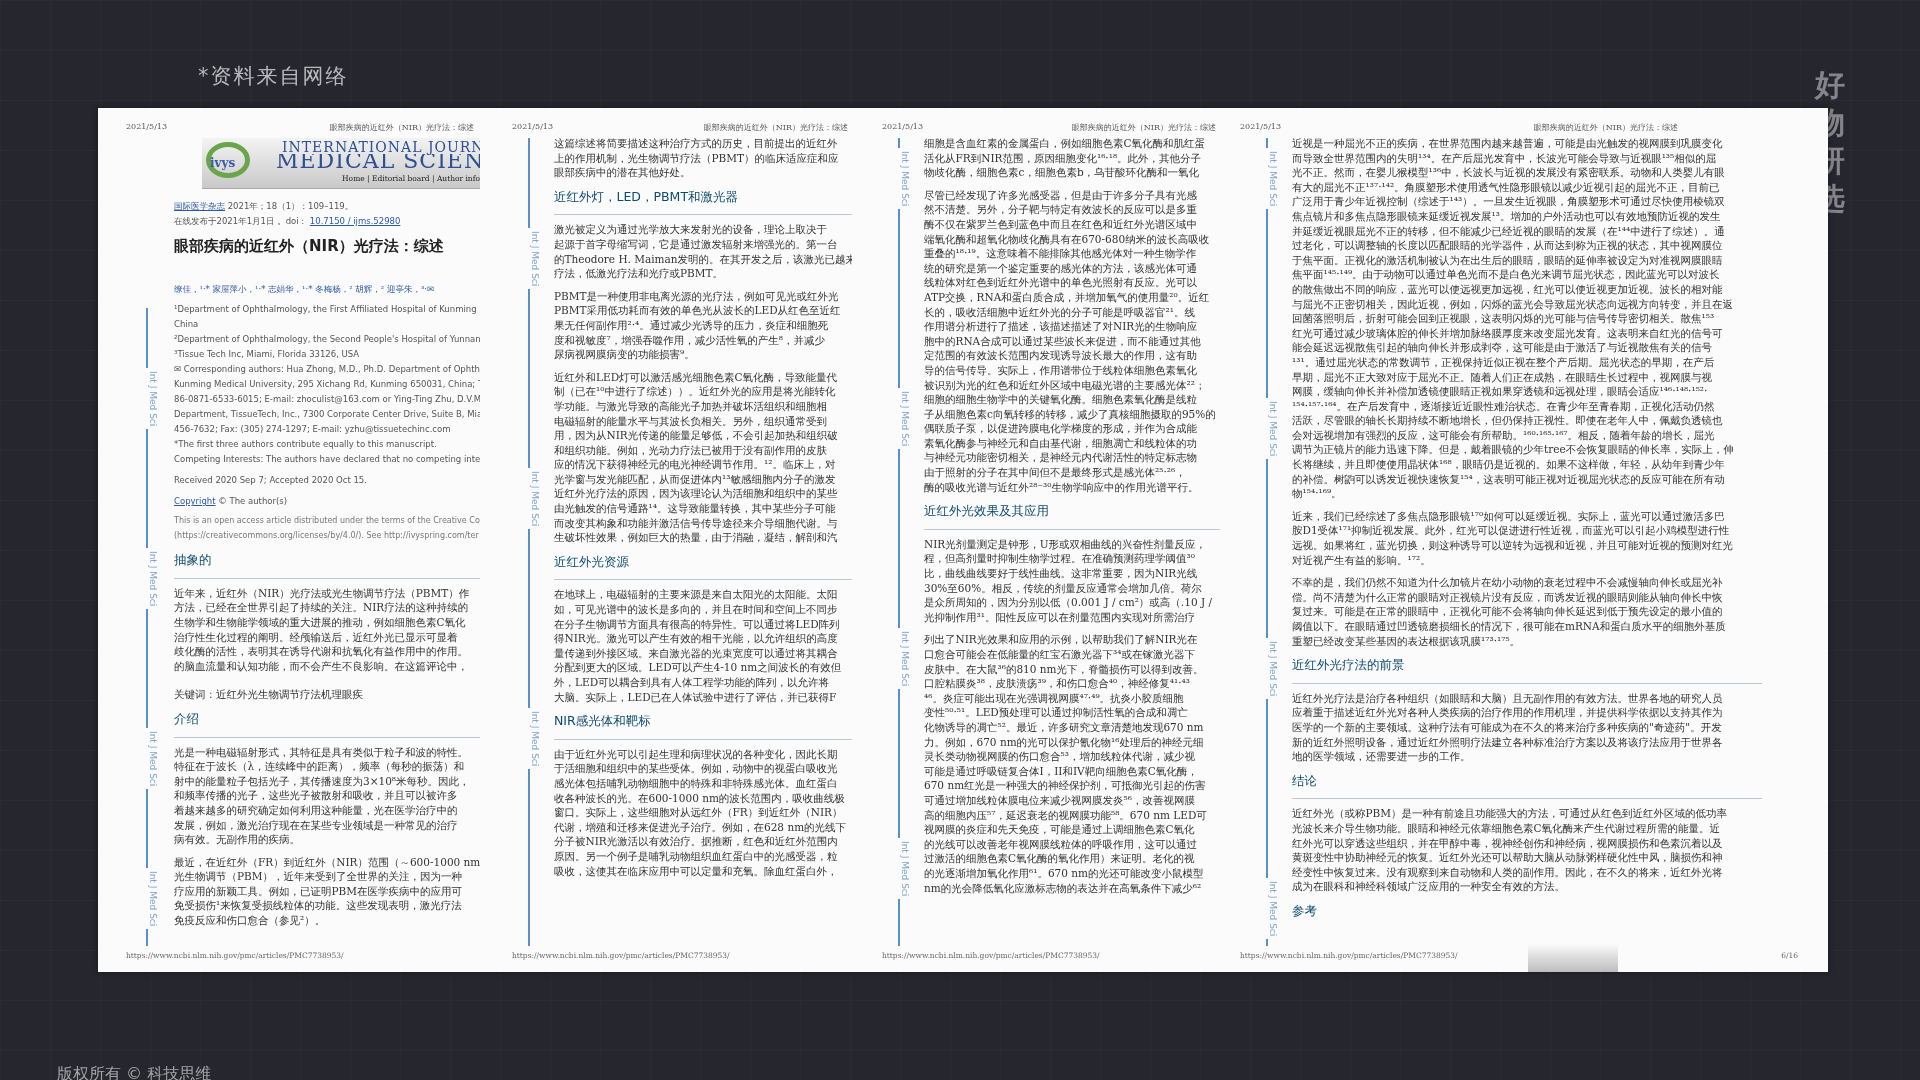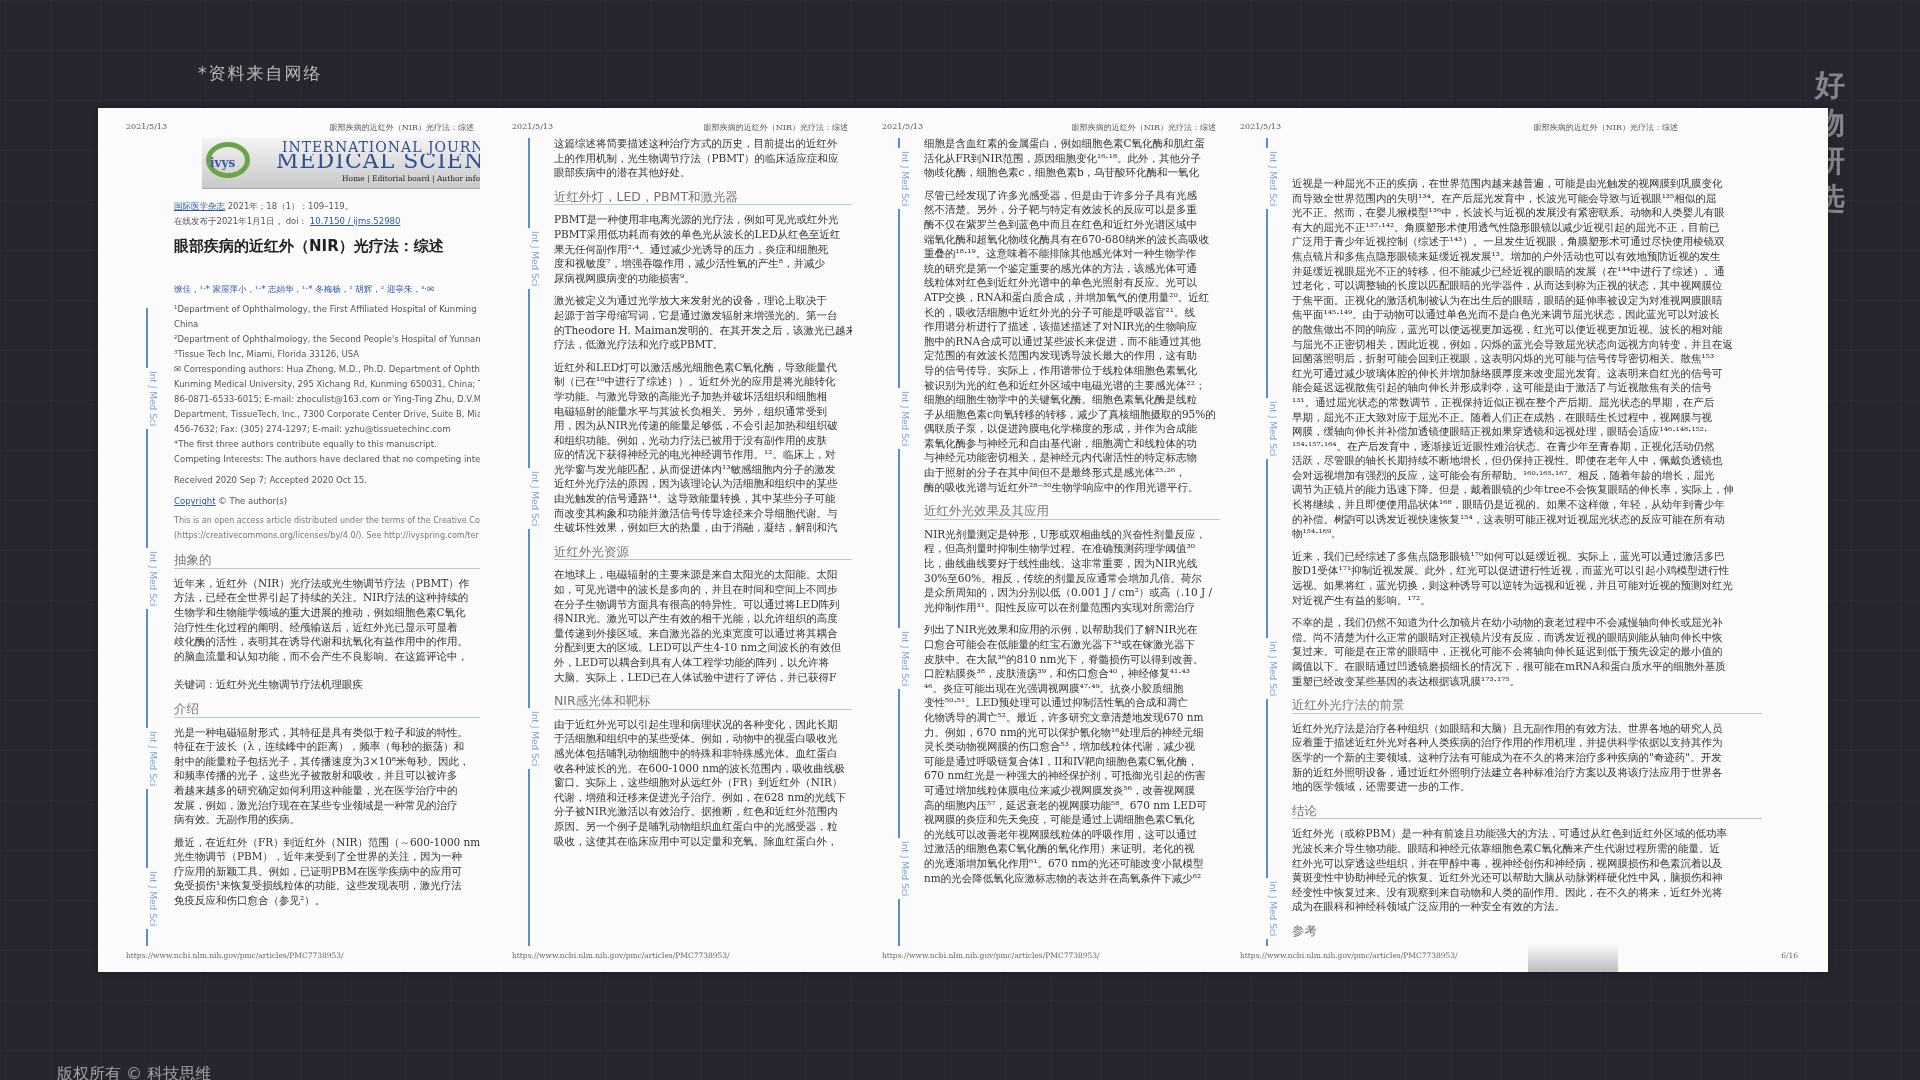--- a/index.html
+++ b/index.html
@@ -1,32 +1,32 @@
 <!DOCTYPE html>
 <html><head>
 <meta charset="utf-8">
 <style>
   html,body{margin:0;padding:0;}
   body{width:1920px;height:1080px;overflow:hidden;background:#26262e;position:relative;font-family:"DejaVu Sans","Liberation Sans",sans-serif;}
   .grid-bg{position:absolute;inset:0;background-image:linear-gradient(rgba(255,255,255,0.025) 1px,transparent 1px),linear-gradient(90deg,rgba(255,255,255,0.025) 1px,transparent 1px);background-size:50px 50px;}
-  .source-note{position:absolute;left:198px;top:62px;color:#b9b9bd;font-size:17px;letter-spacing:2px;}
+  .source-note{position:absolute;left:198px;top:62px;color:#b9b9bd;font-size:21px;letter-spacing:2px;}
   .watermark{position:absolute;left:1812px;top:66px;width:36px;color:rgba(210,210,215,0.55);font-size:30px;font-weight:bold;line-height:38px;text-align:center;}
   .copyright{position:absolute;left:57px;top:1017px;color:#a4a4a8;font-size:16px;margin-top:47px;}
   .sheet{position:absolute;left:98px;top:108px;width:1730px;height:864px;background:#fbfbfb;box-shadow:0 0 6px rgba(0,0,0,0.4);overflow:hidden;}
   .page{position:absolute;top:0;height:864px;overflow:hidden;}
   .pg-head{position:absolute;top:14px;left:28px;right:6px;height:12px;font-family:"DejaVu Serif",serif;font-size:8px;color:#555;}
   .pg-head .date{position:absolute;left:0;}
   .pg-head .title{position:absolute;right:0;}
   .pg-foot{position:absolute;bottom:12px;left:28px;right:6px;font-family:"DejaVu Serif",serif;font-size:7.5px;color:#666;}
   .pg-foot .num{position:absolute;right:20px;}
   .sidebar{position:absolute;left:44px;top:30px;bottom:26px;width:10px;}
   .sidebar .line{position:absolute;left:4px;top:0;bottom:0;width:2px;background:#5b8fc7;}
   .sidebar .tag{position:absolute;left:-6px;width:22px;background:#fbfbfb;color:#7ba3d0;font-size:9px;writing-mode:vertical-rl;text-align:center;padding:3px 0;}
   .content{position:absolute;left:76px;top:32px;width:330px;font-family:"DejaVu Serif",serif;font-size:10.5px;line-height:14.6px;color:#333;}
-  .h2{font-family:"DejaVu Sans",sans-serif;font-size:12.5px;color:#737373;border-bottom:1.5px solid #b9c7d6;padding-bottom:0;margin:10px 0 7px 0;white-space:nowrap;}
+  .h2{font-family:"DejaVu Sans",sans-serif;font-size:12.5px;color:#0c4a6e;border-bottom:1.5px solid #b9c7d6;padding-bottom:10px;margin:10px 0 7px 0;white-space:nowrap;}
   .link{color:#2d5aa8;text-decoration:underline;}
   .banner{position:relative;margin:6px 0 10px 50px;width:280px;height:50px;background:linear-gradient(#f3f3f3,#c9c9c9);border-bottom:1px solid #aaa;}
   .banner .logo{position:absolute;left:4px;top:4px;width:44px;height:36px;border-radius:50%;border:5px solid #6aa54a;box-sizing:border-box;}
   .banner .logo-txt{position:absolute;left:8px;top:18px;font-size:12px;font-weight:bold;color:#3a5aa8;}
   .banner .j1{position:absolute;left:80px;top:2px;font-family:"DejaVu Serif",serif;font-size:14px;color:#2d4f94;letter-spacing:1px;white-space:nowrap;}
   .banner .j2{position:absolute;left:74px;top:16px;font-family:"DejaVu Serif",serif;font-size:22px;color:#2d4f94;letter-spacing:1px;white-space:nowrap;}
   .banner .nav{position:absolute;right:2px;bottom:1px;font-size:7.5px;color:#222;white-space:nowrap;}
   .art-title{font-family:"DejaVu Sans",sans-serif;font-size:15px;font-weight:bold;color:#222;margin:10px 0 6px 0;white-space:nowrap;}
   .authors{font-size:8.5px;color:#2d5aa8;white-space:nowrap;margin-bottom:6px;margin-top:28px;}
   .small{font-family:"DejaVu Sans",sans-serif;font-size:8.5px;line-height:15px;color:#555;white-space:nowrap;}
@@ -145,31 +145,31 @@
       <div class="tag" style="top:570px;">Int J Med Sci</div>
     </div>
     <div class="content" style="left:52px;top:28px;width:298px;">
       <div class="para">
         <div>这篇综述将简要描述这种治疗方式的历史，目前提出的近红外</div>
           <div>上的作用机制，光生物调节疗法（PBMT）的临床适应症和应</div>
           <div>眼部疾病中的潜在其他好处。</div>
       </div>
       <div class="h2">近红外灯，LED，PBMT和激光器</div>
       <div class="para">
+        <div>激光被定义为通过光学放大来发射光的设备，理论上取决于</div>
+          <div>起源于首字母缩写词，它是通过激发辐射来增强光的。第一台</div>
+          <div>的Theodore H. Maiman发明的。在其开发之后，该激光已越来</div>
+          <div>疗法，低激光疗法和光疗或PBMT。</div>
+      </div>
+      <div class="para">
         <div>PBMT是一种使用非电离光源的光疗法，例如可见光或红外光</div>
           <div>PBMT采用低功耗而有效的单色光从波长的LED从红色至近红</div>
           <div>果无任何副作用²·⁴。通过减少光诱导的压力，炎症和细胞死</div>
           <div>度和视敏度⁷，增强吞噬作用，减少活性氧的产生⁸，并减少</div>
           <div>尿病视网膜病变的功能损害⁹。</div>
-      </div>
-      <div class="para">
-        <div>激光被定义为通过光学放大来发射光的设备，理论上取决于</div>
-          <div>起源于首字母缩写词，它是通过激发辐射来增强光的。第一台</div>
-          <div>的Theodore H. Maiman发明的。在其开发之后，该激光已越来</div>
-          <div>疗法，低激光疗法和光疗或PBMT。</div>
       </div>
       <div class="para">
         <div>近红外和LED灯可以激活感光细胞色素C氧化酶，导致能量代</div>
           <div>制（已在¹⁰中进行了综述））。近红外光的应用是将光能转化</div>
           <div>学功能。与激光导致的高能光子加热并破坏活组织和细胞相</div>
           <div>电磁辐射的能量水平与其波长负相关。另外，组织通常受到</div>
           <div>用，因为从NIR光传递的能量足够低，不会引起加热和组织破</div>
           <div>和组织功能。例如，光动力疗法已被用于没有副作用的皮肤</div>
           <div>应的情况下获得神经元的电光神经调节作用。¹²。临床上，对</div>
           <div>光学窗与发光能匹配，从而促进体内¹³敏感细胞内分子的激发</div>
@@ -288,21 +288,21 @@
       <span class="date">2021/5/13</span>
       <span class="title" style="right:120px;">眼部疾病的近红外（NIR）光疗法：综述</span>
     </div>
     <div class="sidebar" style="left:22px;">
       <div class="line"></div>
       <div class="tag" style="top:10px;">Int J Med Sci</div>
       <div class="tag" style="top:260px;">Int J Med Sci</div>
       <div class="tag" style="top:500px;">Int J Med Sci</div>
       <div class="tag" style="top:740px;">Int J Med Sci</div>
     </div>
-    <div class="content" style="left:52px;top:28px;width:470px;margin-top:40px;">
+    <div class="content" style="left:52px;top:28px;width:470px;">
       <div class="para">
         <div>近视是一种屈光不正的疾病，在世界范围内越来越普遍，可能是由光触发的视网膜到巩膜变化</div>
           <div>而导致全世界范围内的失明¹³⁴。在产后屈光发育中，长波光可能会导致与近视眼¹³⁵相似的屈</div>
           <div>光不正。然而，在婴儿猴模型¹³⁶中，长波长与近视的发展没有紧密联系。动物和人类婴儿有眼</div>
           <div>有大的屈光不正¹³⁷·¹⁴²。角膜塑形术使用透气性隐形眼镜以减少近视引起的屈光不正，目前已</div>
           <div>广泛用于青少年近视控制（综述于¹⁴³）。一旦发生近视眼，角膜塑形术可通过尽快使用棱镜双</div>
           <div>焦点镜片和多焦点隐形眼镜来延缓近视发展¹³。增加的户外活动也可以有效地预防近视的发生</div>
           <div>并延缓近视眼屈光不正的转移，但不能减少已经近视的眼睛的发展（在¹⁴⁴中进行了综述）。通</div>
           <div>过老化，可以调整轴的长度以匹配眼睛的光学器件，从而达到称为正视的状态，其中视网膜位</div>
           <div>于焦平面。正视化的激活机制被认为在出生后的眼睛，眼睛的延伸率被设定为对准视网膜眼睛</div>

